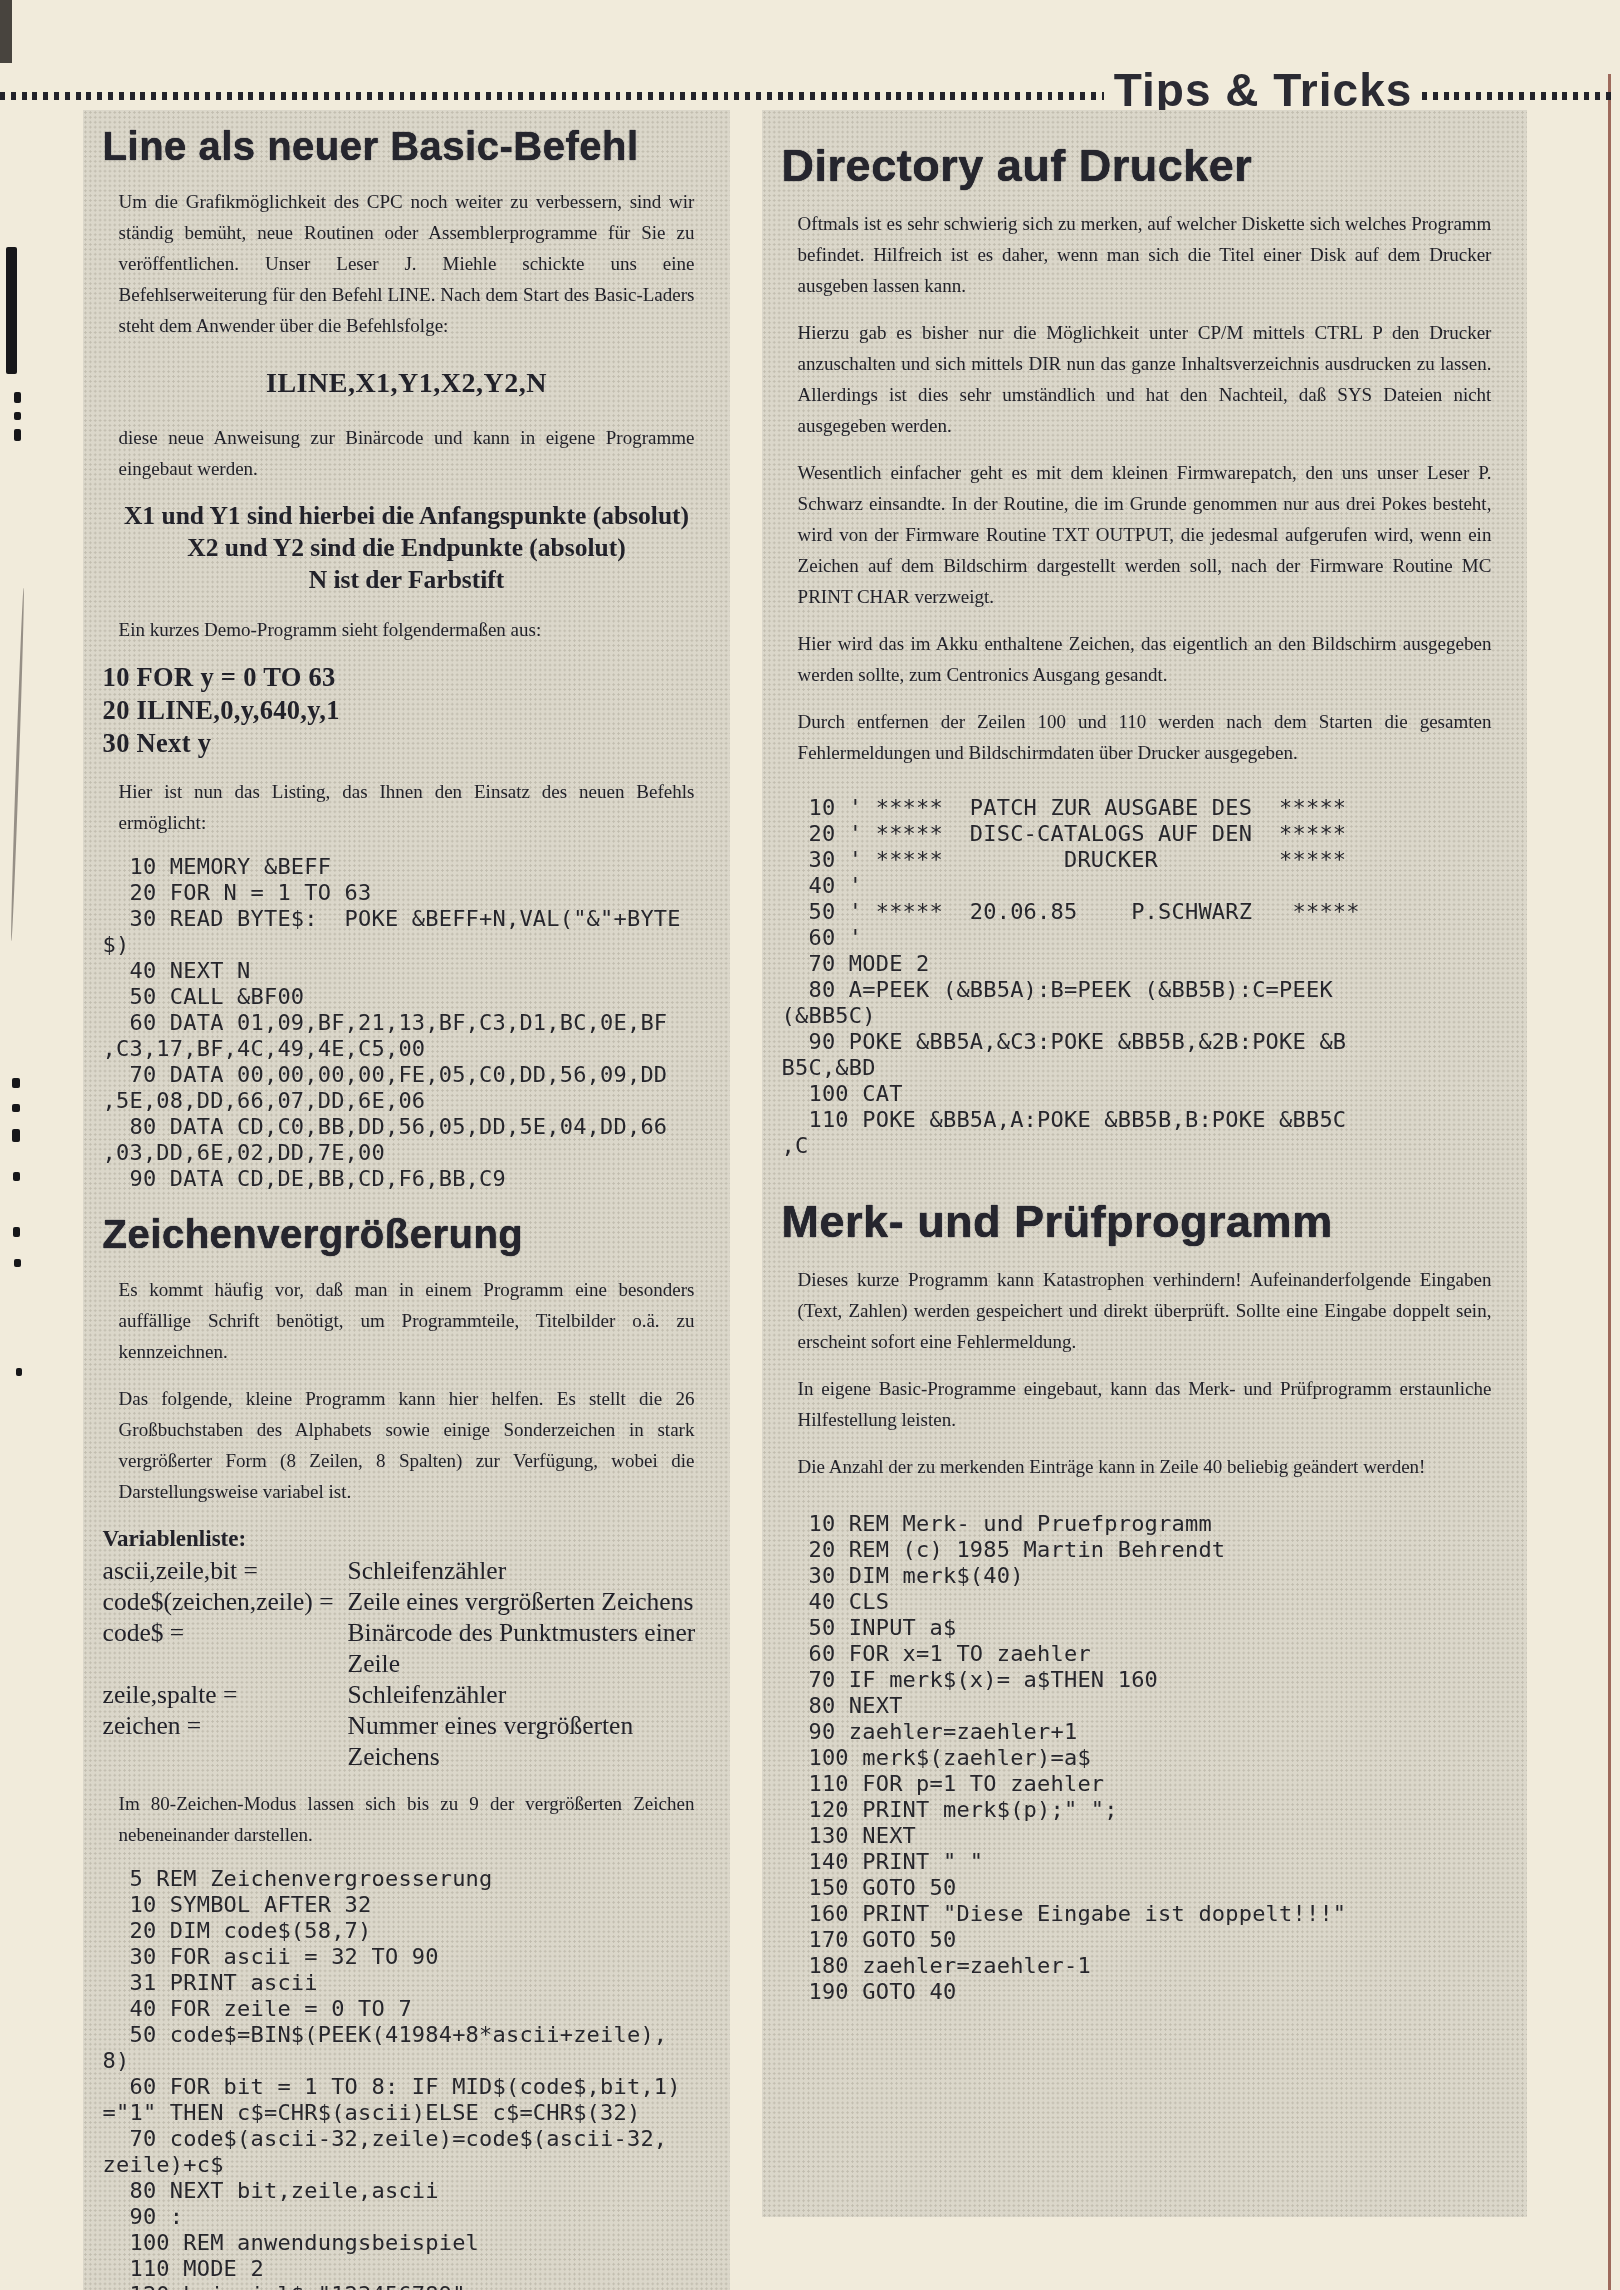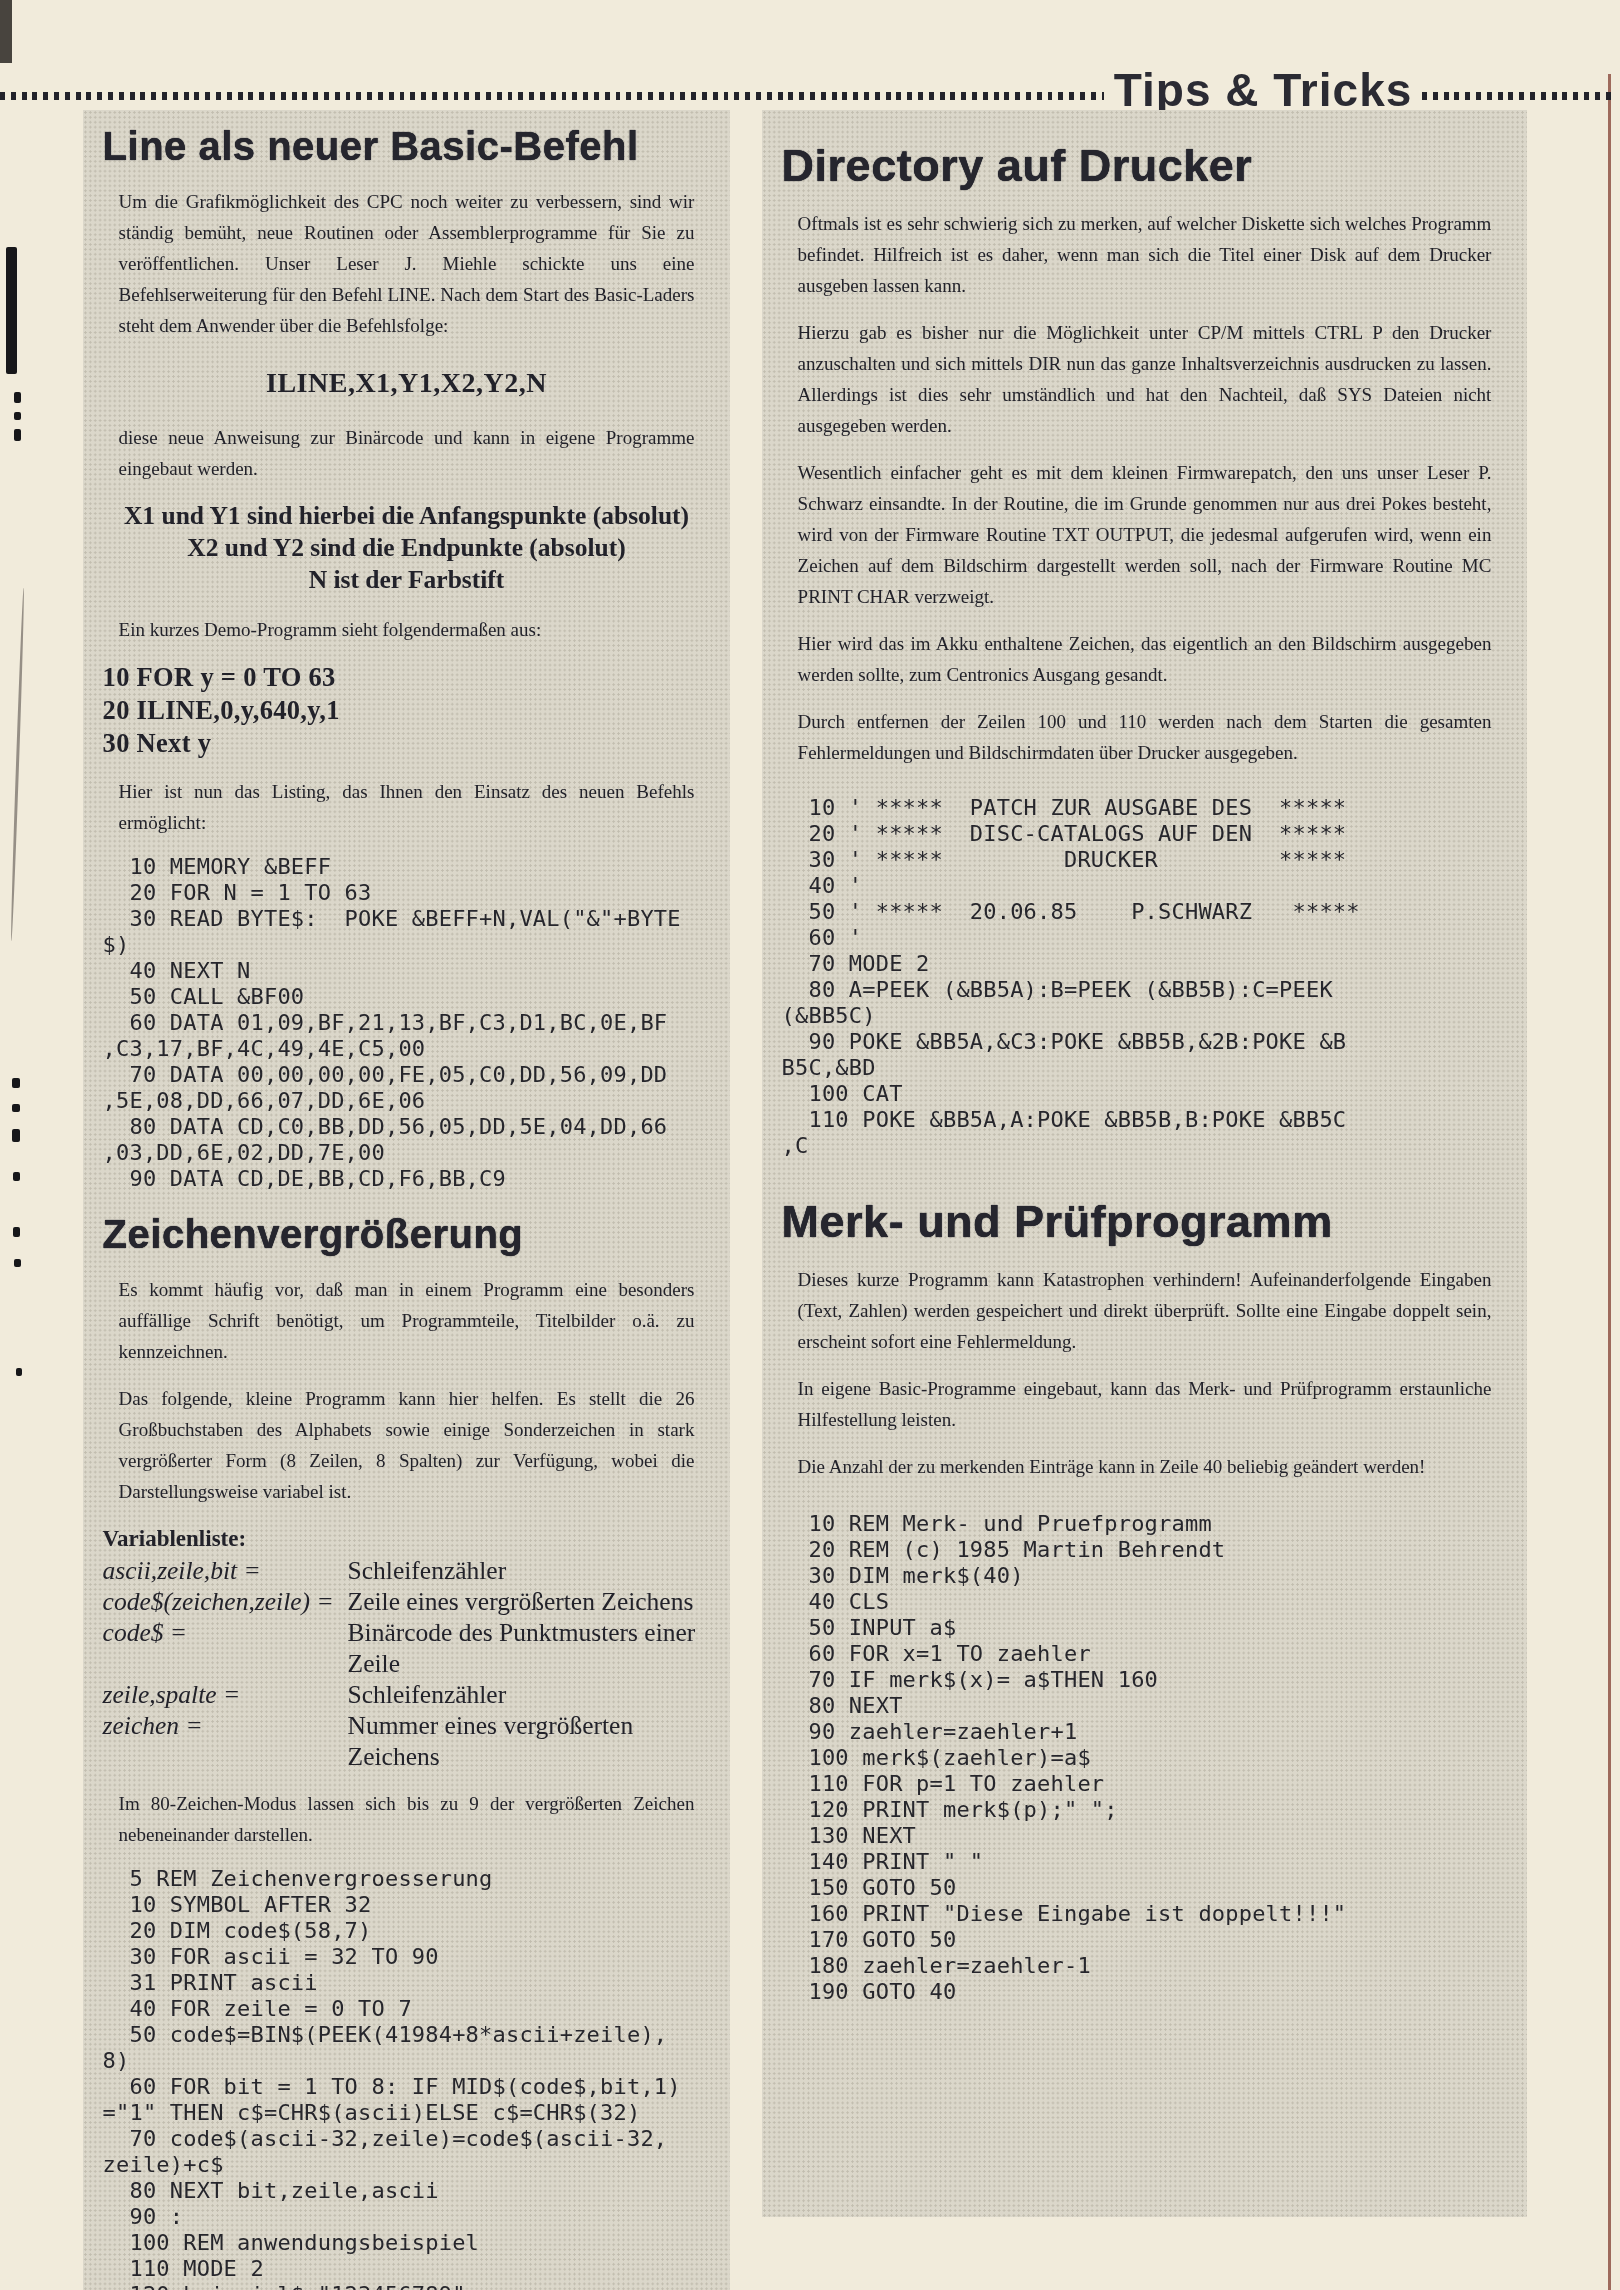--- a/index.html
+++ b/index.html
@@ -63,21 +63,21 @@
     font-size:26.5px;line-height:33px;margin:9.8px 0 11.8px 0;letter-spacing:0.3px;
     white-space:pre;
   }
   .code{
     font-family:"DejaVu Sans Mono",monospace;
     font-size:22px;line-height:26px;color:#26262c;
     margin:13.7px 0 17.6px 0;white-space:pre;letter-spacing:0.2px;
   }
   .var-title{font-size:23px;line-height:32px;font-weight:700;margin:7.8px 0 0 0;}
   .var-row{display:flex;font-size:25.5px;line-height:31px;}
-  .var-label{flex:0 0 245px;font-style:italic;}
+  .var-label{flex:0 0 245px;}
   .var-value{flex:1;text-align:left;}
 </style>
 </head>
 <body>
 
 <div class="page">
 
   <div class="corner-shadow"></div>
   <div class="gutter-mark" style="left:5.9px;top:247px;width:10.8px;height:127px;"></div>
   <div class="gutter-mark" style="left:13.7px;top:392px;width:6.9px;height:10.8px;"></div>

